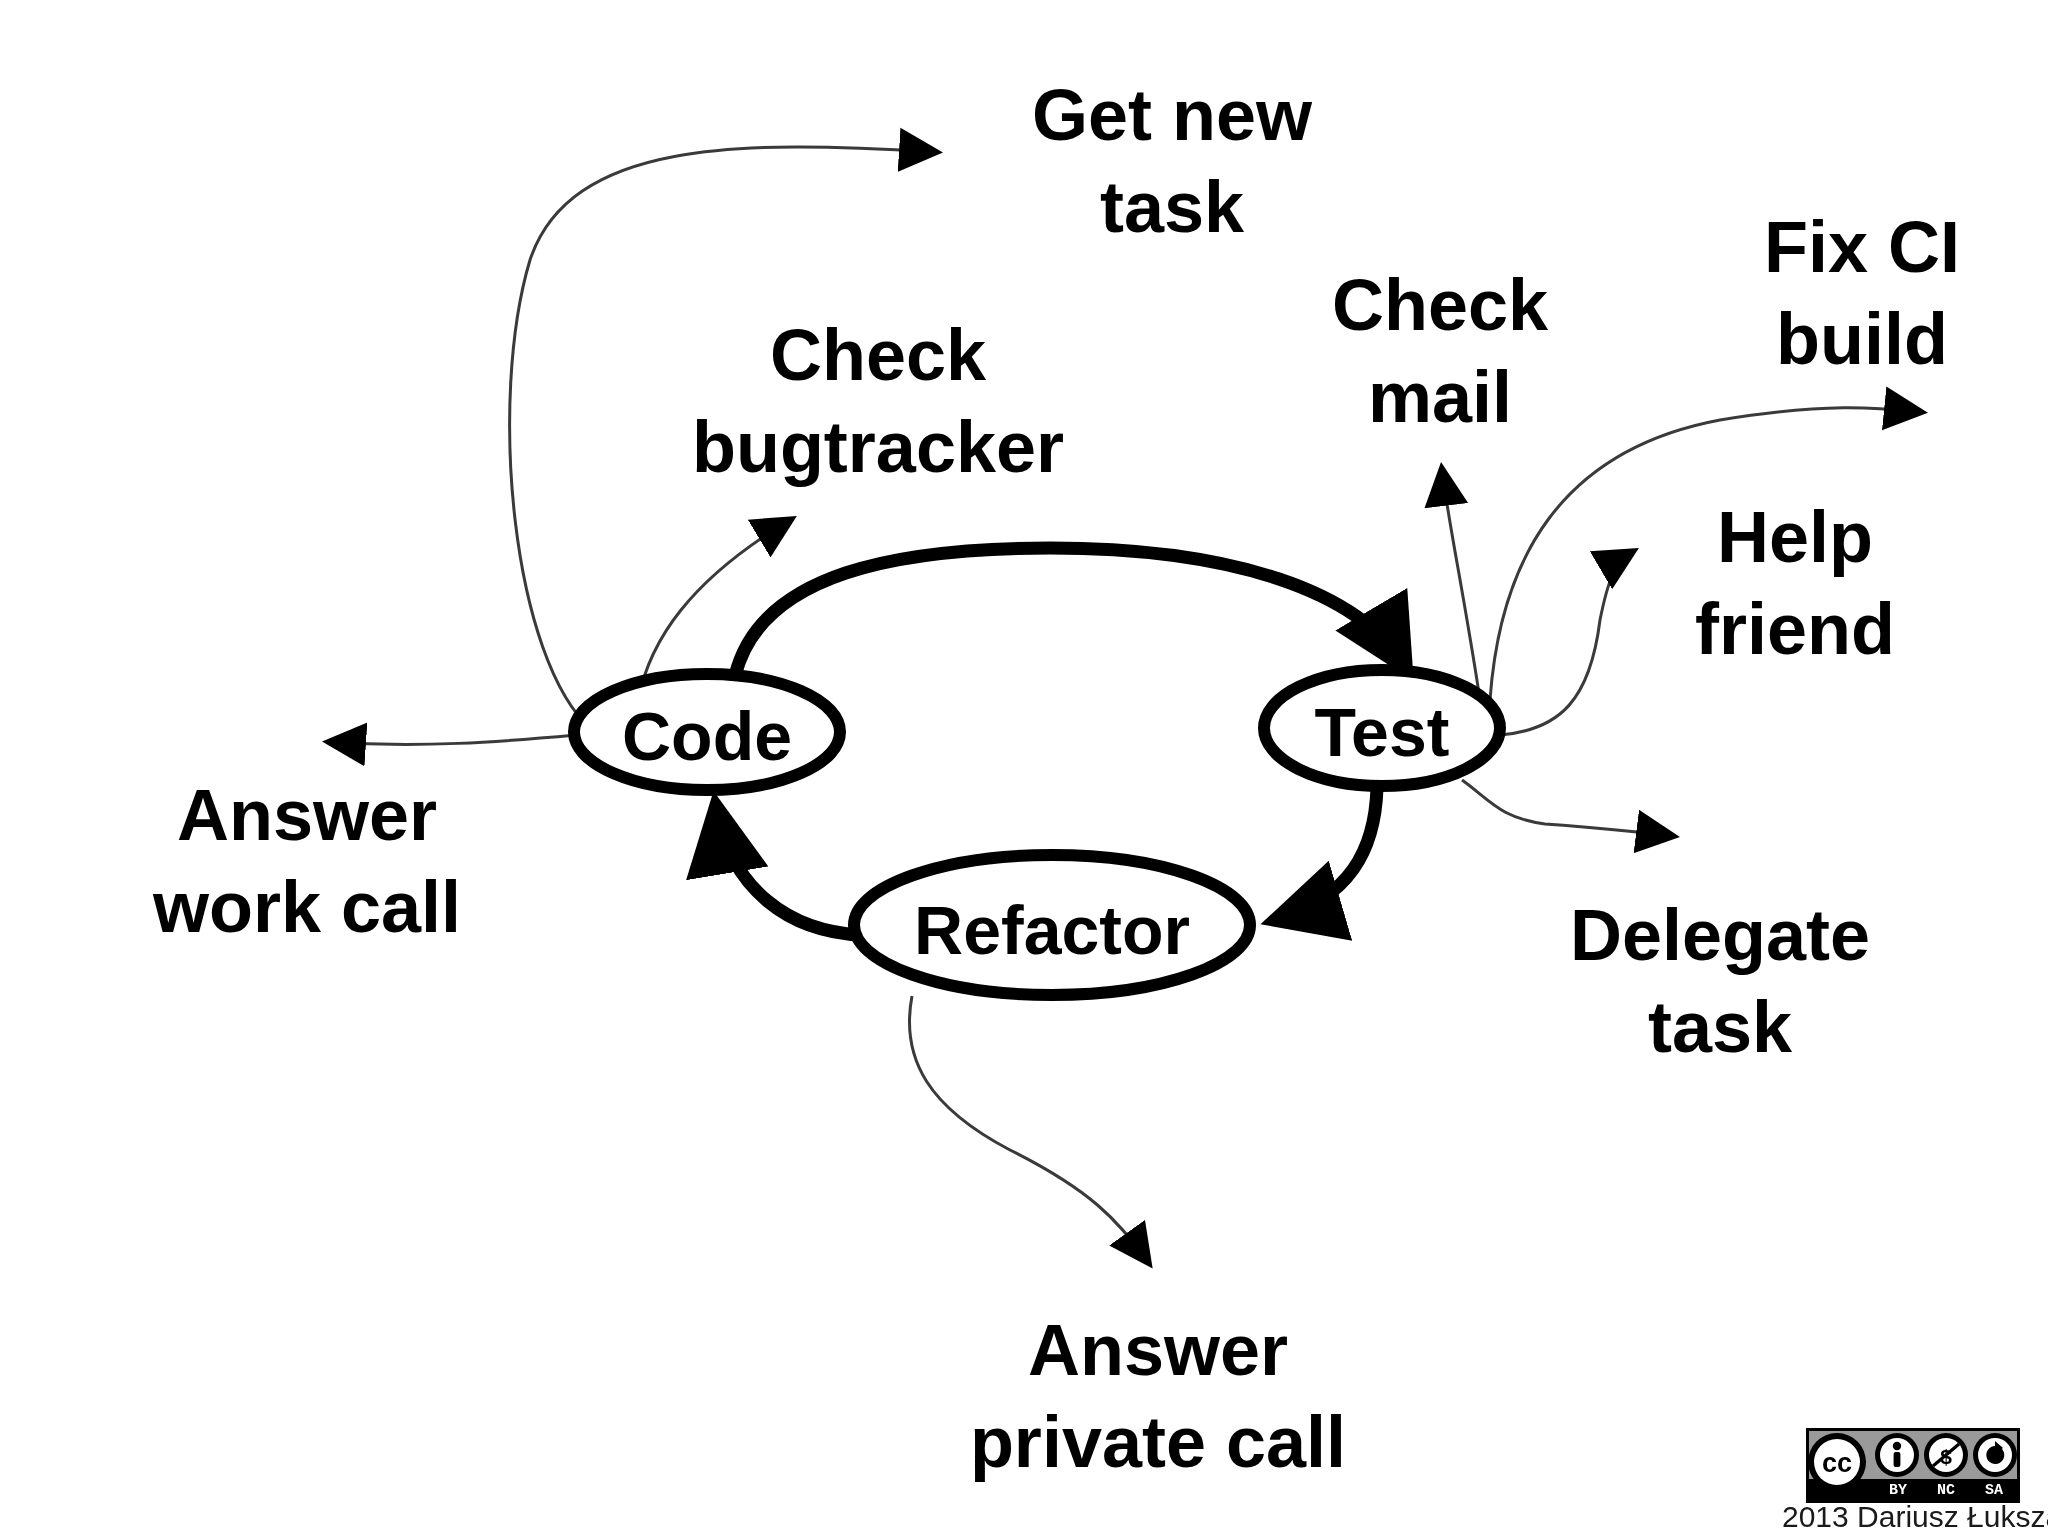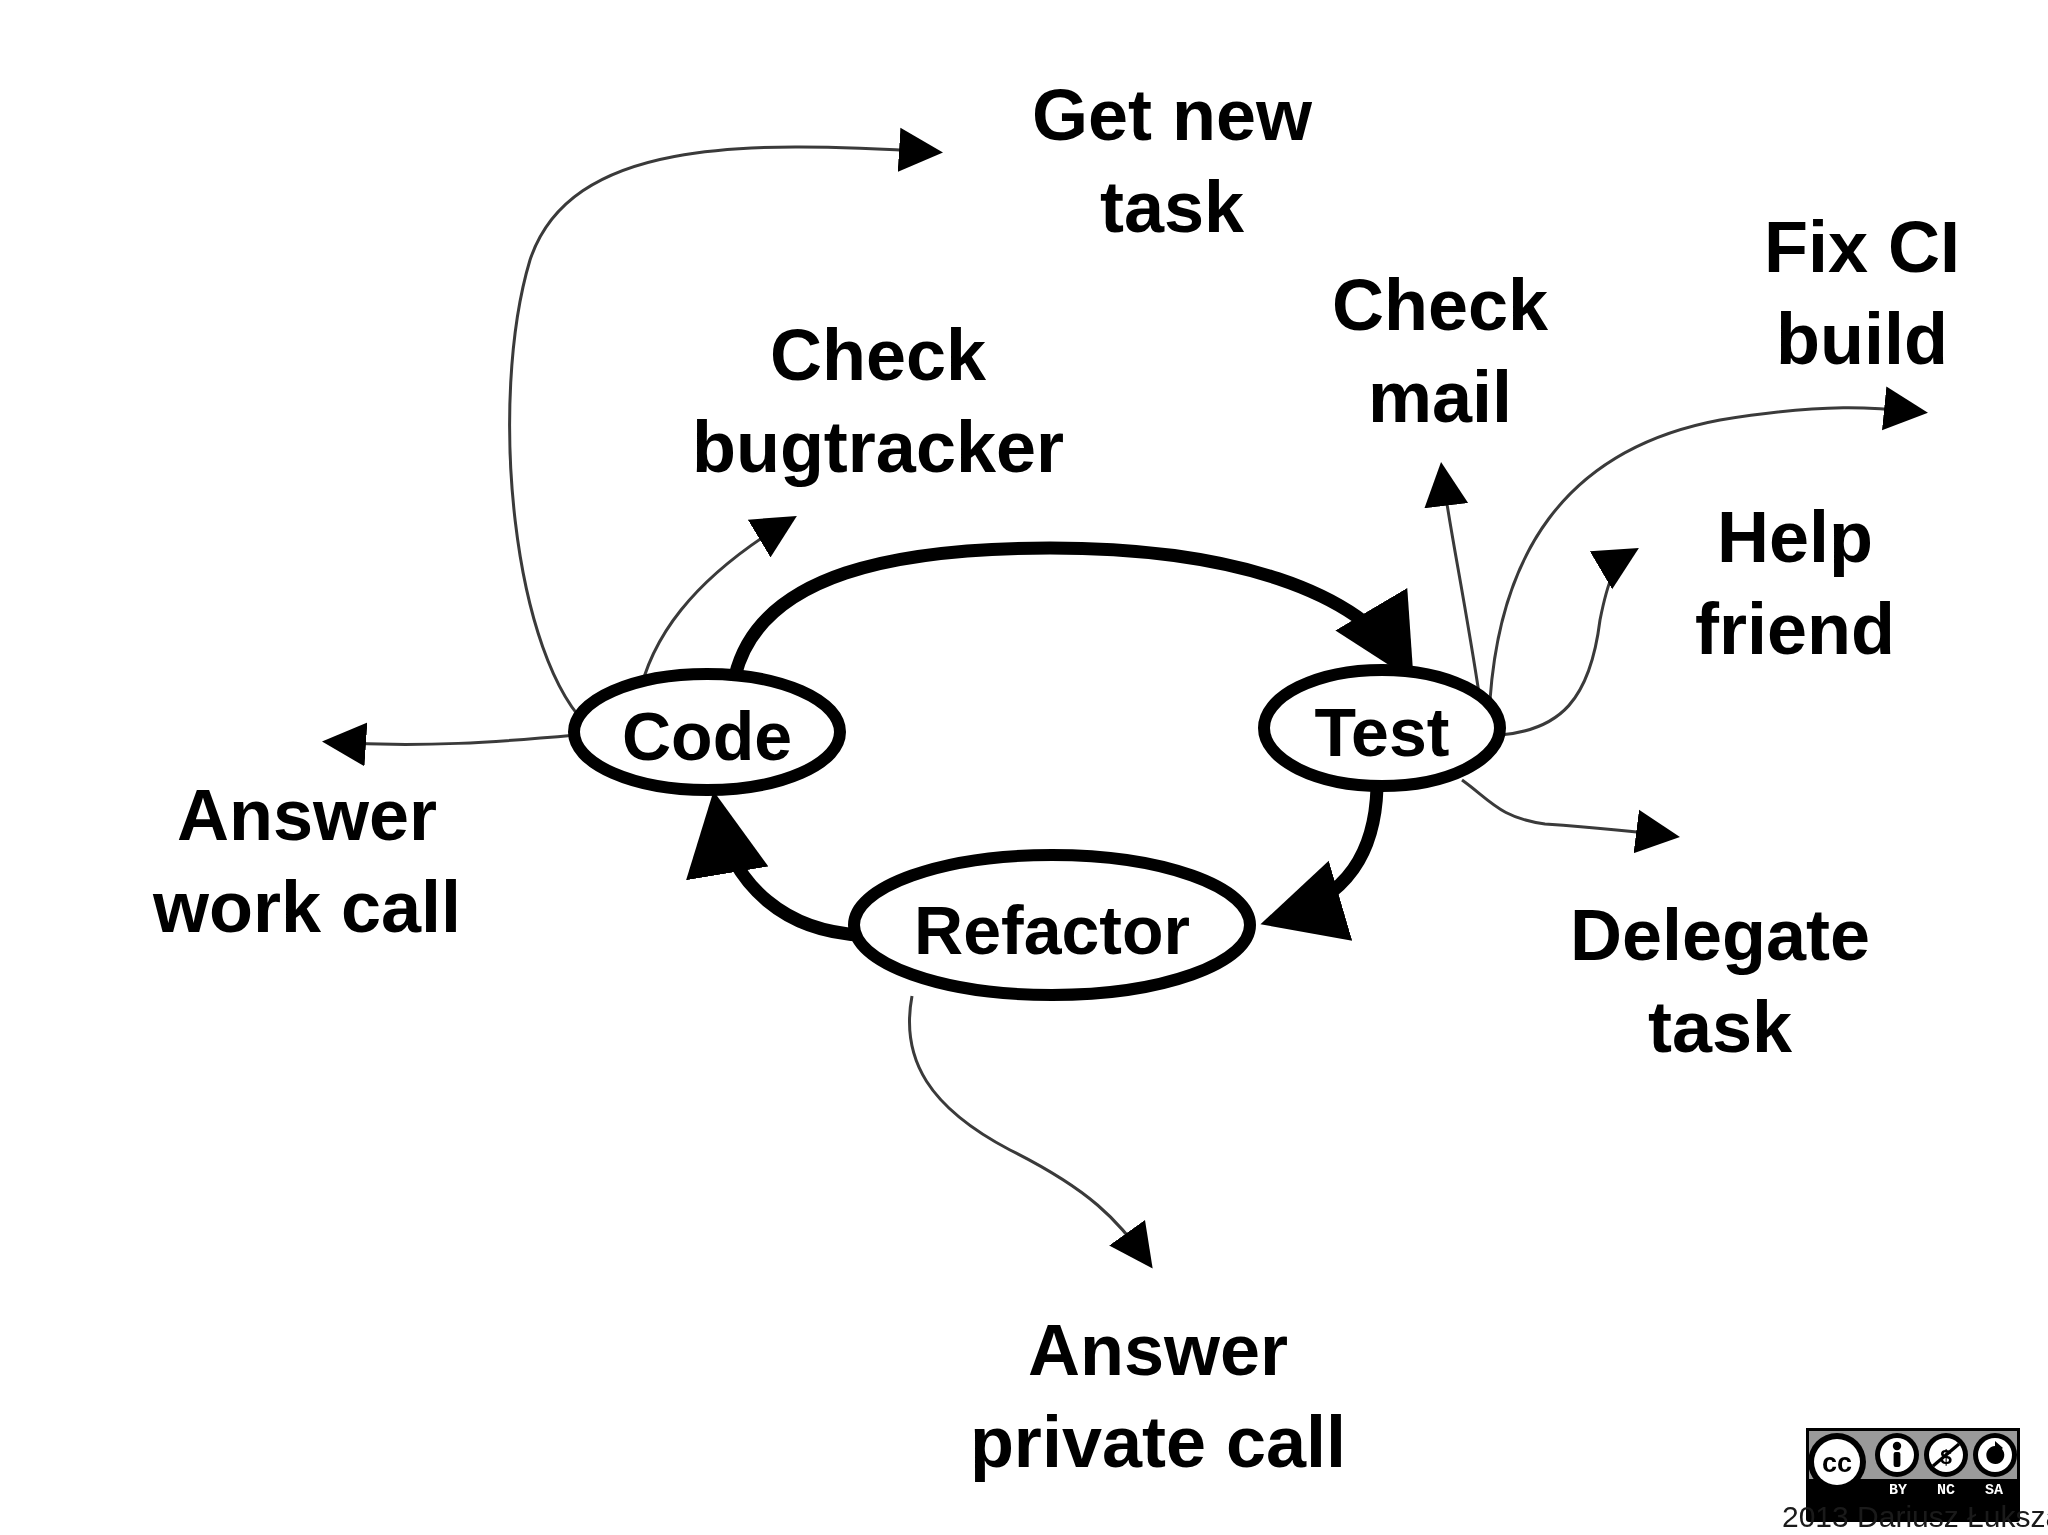--- a/index.html
+++ b/index.html
@@ -48,21 +48,21 @@
     position: absolute;
     font-family: "Liberation Sans", sans-serif;
     font-size: 30px;
     color: #1a1a1a;
     white-space: nowrap;
     letter-spacing: 0px;
   }
   .cc-badge {
     position: absolute;
     width: 214px;
-    height: 94px;
+    height: 75px;
     background: #000000;
     border-radius: 3px;
     display: block;
   }
   .cc-badge svg { display: block; }
 </style>
 </head>
 <body>
 
 <div id="diagram-root">

